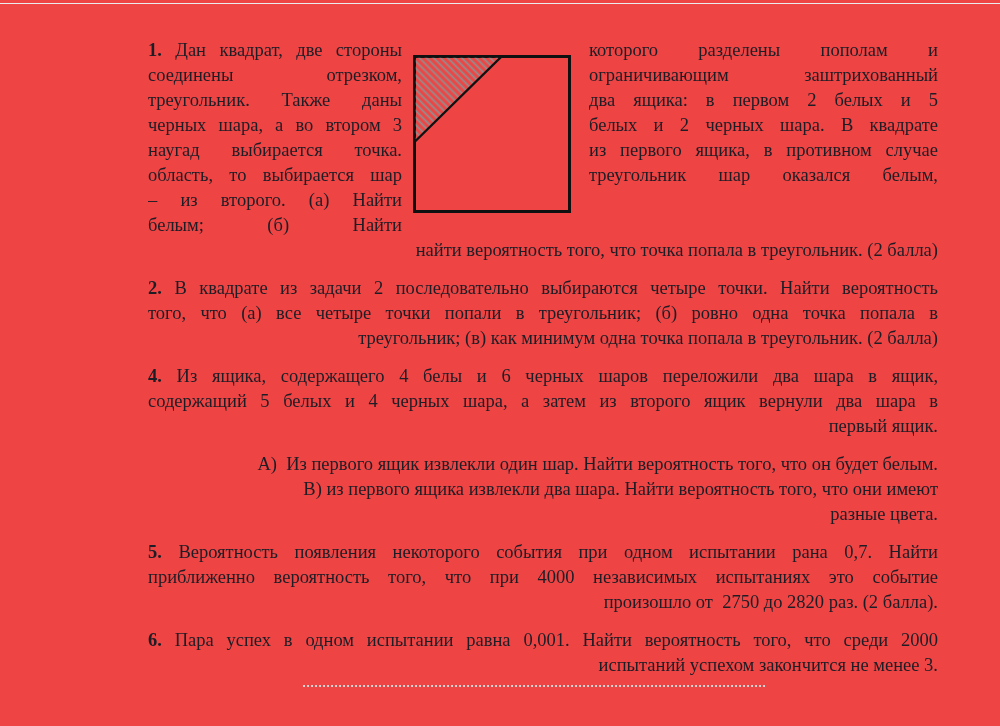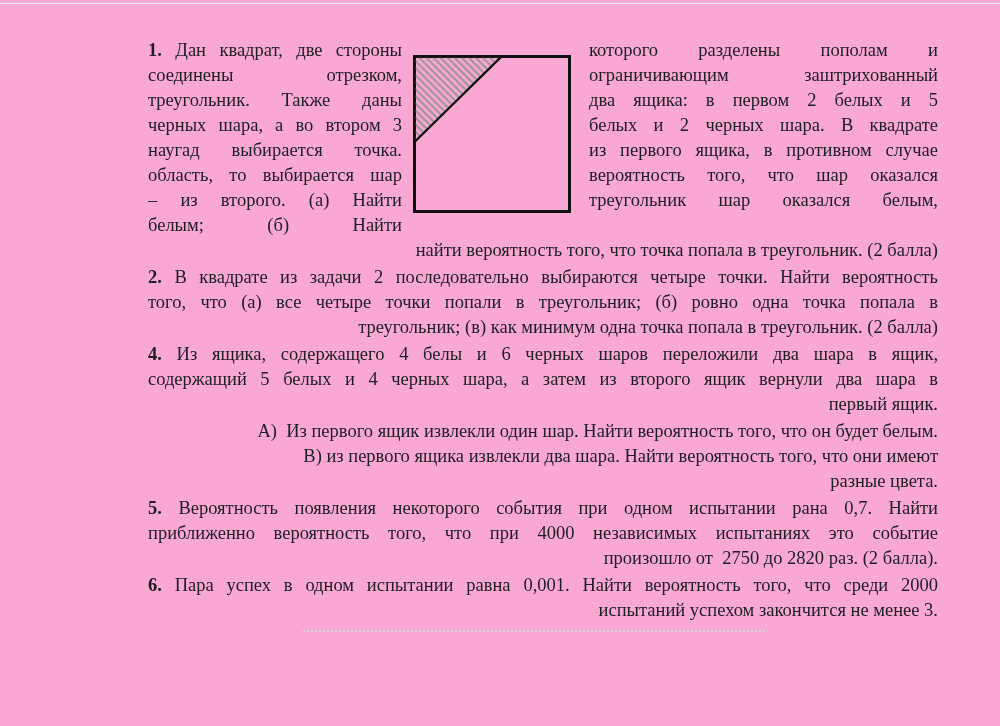--- a/index.html
+++ b/index.html
@@ -1,37 +1,37 @@
 <!DOCTYPE html>
 <html><head>
 <meta charset="utf-8">
 <style>
   html,body{margin:0;padding:0;background:#ffffff;}
   .page{
     position:relative;
     width:1000px;height:726px;
-    background:#f9a8d4;
+    background:#ef4444;
     box-sizing:border-box;
     padding:38px 62px 0 148px;
     overflow:hidden;
     font-family:"Liberation Serif","DejaVu Serif",serif;
     font-size:18.5px;
     color:#1d1d26;
   }
   .artifact-top{position:absolute;top:3px;left:0;width:100%;height:1px;background:#ebebeb;}
   .ln{
     height:25px;line-height:25px;overflow:hidden;
     text-align:right;white-space:pre-wrap;
   }
   .just{
     text-align:justify;text-align-last:justify;white-space:normal;
   }
   .num{font-weight:bold;}
   section{margin:0;padding:0;}
-  .gap{margin-top:2px;}
+  .gap{margin-top:13px;}
   .p1-row{display:flex;align-items:flex-start;}
   .col-left{width:254px;flex:0 0 254px;}
   .figure-wrap{flex:0 0 158px;margin:17px 0 0 11px;}
   .col-right{flex:1 1 auto;margin-left:18px;}
   .dotted-sep{
     margin:7px 0 0 155px;width:462px;height:0;
     border-top:2px dotted #d4d4d4;
   }
 </style>
 </head>
@@ -64,21 +64,20 @@
           <polygon points="1.5,1.5 88.5,1.5 1.5,87" fill="url(#hatch)" stroke="#101010" stroke-width="2.4"></polygon>
         </svg>
       </div>
 
       <div class="col-right">
         <div class="ln just">которого разделены пополам и</div>
         <div class="ln just">ограничивающим заштрихованный</div>
         <div class="ln just">два ящика: в первом 2 белых и 5</div>
         <div class="ln just">белых и 2 черных шара. В квадрате</div>
         <div class="ln just">из первого ящика, в противном случае</div>
-        <div class="ln just">вероятность того, что шар оказался</div>
         <div class="ln just">треугольник шар оказался белым,</div>
       </div>
     </div>
     <div class="ln">найти вероятность того, что точка попала в треугольник. (2 балла)</div>
   </section>
 
   <section class="gap">
     <div class="ln just"><b class="num">2.</b> <span>В квадрате из задачи 2 последовательно выбираются четыре точки. Найти вероятность</span></div>
     <div class="ln just">того, что (а) все четыре точки попали в треугольник; (б) ровно одна точка попала в</div>
     <div class="ln">треугольник; (в) как минимум одна точка попала в треугольник. (2 балла)</div>

